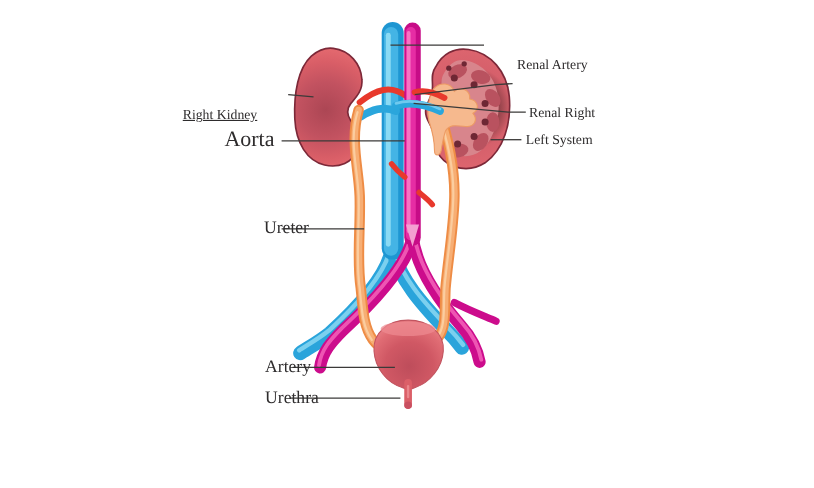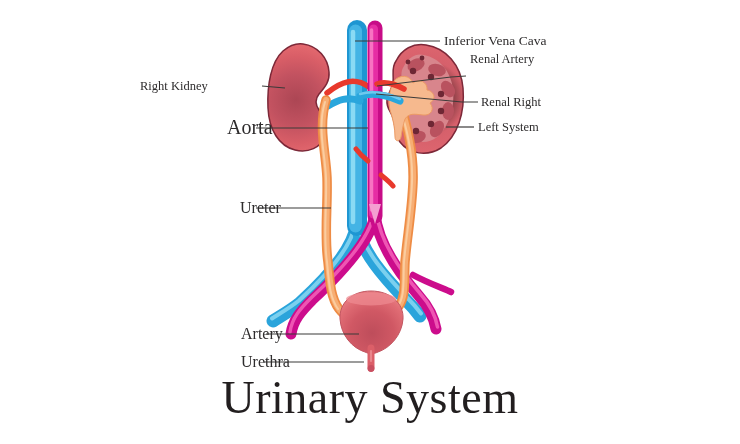--- a/index.html
+++ b/index.html
@@ -158,32 +158,30 @@
       <path d="M256,128 L368,128"></path>
       <path d="M256,208 L331,208"></path>
       <path d="M266,334 L359,334"></path>
       <path d="M264,362 L364,362"></path>
       <path d="M466,76 L451,77 L377,86"></path>
       <path d="M478,102 L462,102 L376,94"></path>
       <path d="M474,127 L446,127"></path>
     </g>
   </svg>
 
-  <div class="lbl lbl-small" style="left:140px;top:79px;width:120px;text-align:left;">Right Kidney</div>
+  <div class="lbl lbl-small" style="left:140px;top:97px;width:120px;text-align:center;text-decoration:underline;">Right Kidney</div>
 
-  <div class="lbl lbl-big" style="left:204px;top:116px;margin-left:23px;">Aorta</div>
+  <div class="lbl lbl-big" style="left:204px;top:116px;">Aorta</div>
 
   <div class="lbl lbl-std" style="left:204px;top:199px;">Ureter</div>
 
   <div class="lbl lbl-std" style="left:205px;top:325px;">Artery</div>
 
   <div class="lbl lbl-std" style="left:205px;top:353px;">Urethra</div>
 
-  <div class="lbl lbl-mid" style="left:444px;top:33px;">Inferior Vena Cava</div>
 
   <div class="lbl lbl-small" style="left:470px;top:52px;">Renal Artery</div>
 
   <div class="lbl lbl-small" style="left:481px;top:95px;">Renal Right</div>
 
   <div class="lbl lbl-small" style="left:478px;top:120px;">Left System</div>
 
-  <div class="title">Urinary System</div>
 </div>
 
 </body></html>

